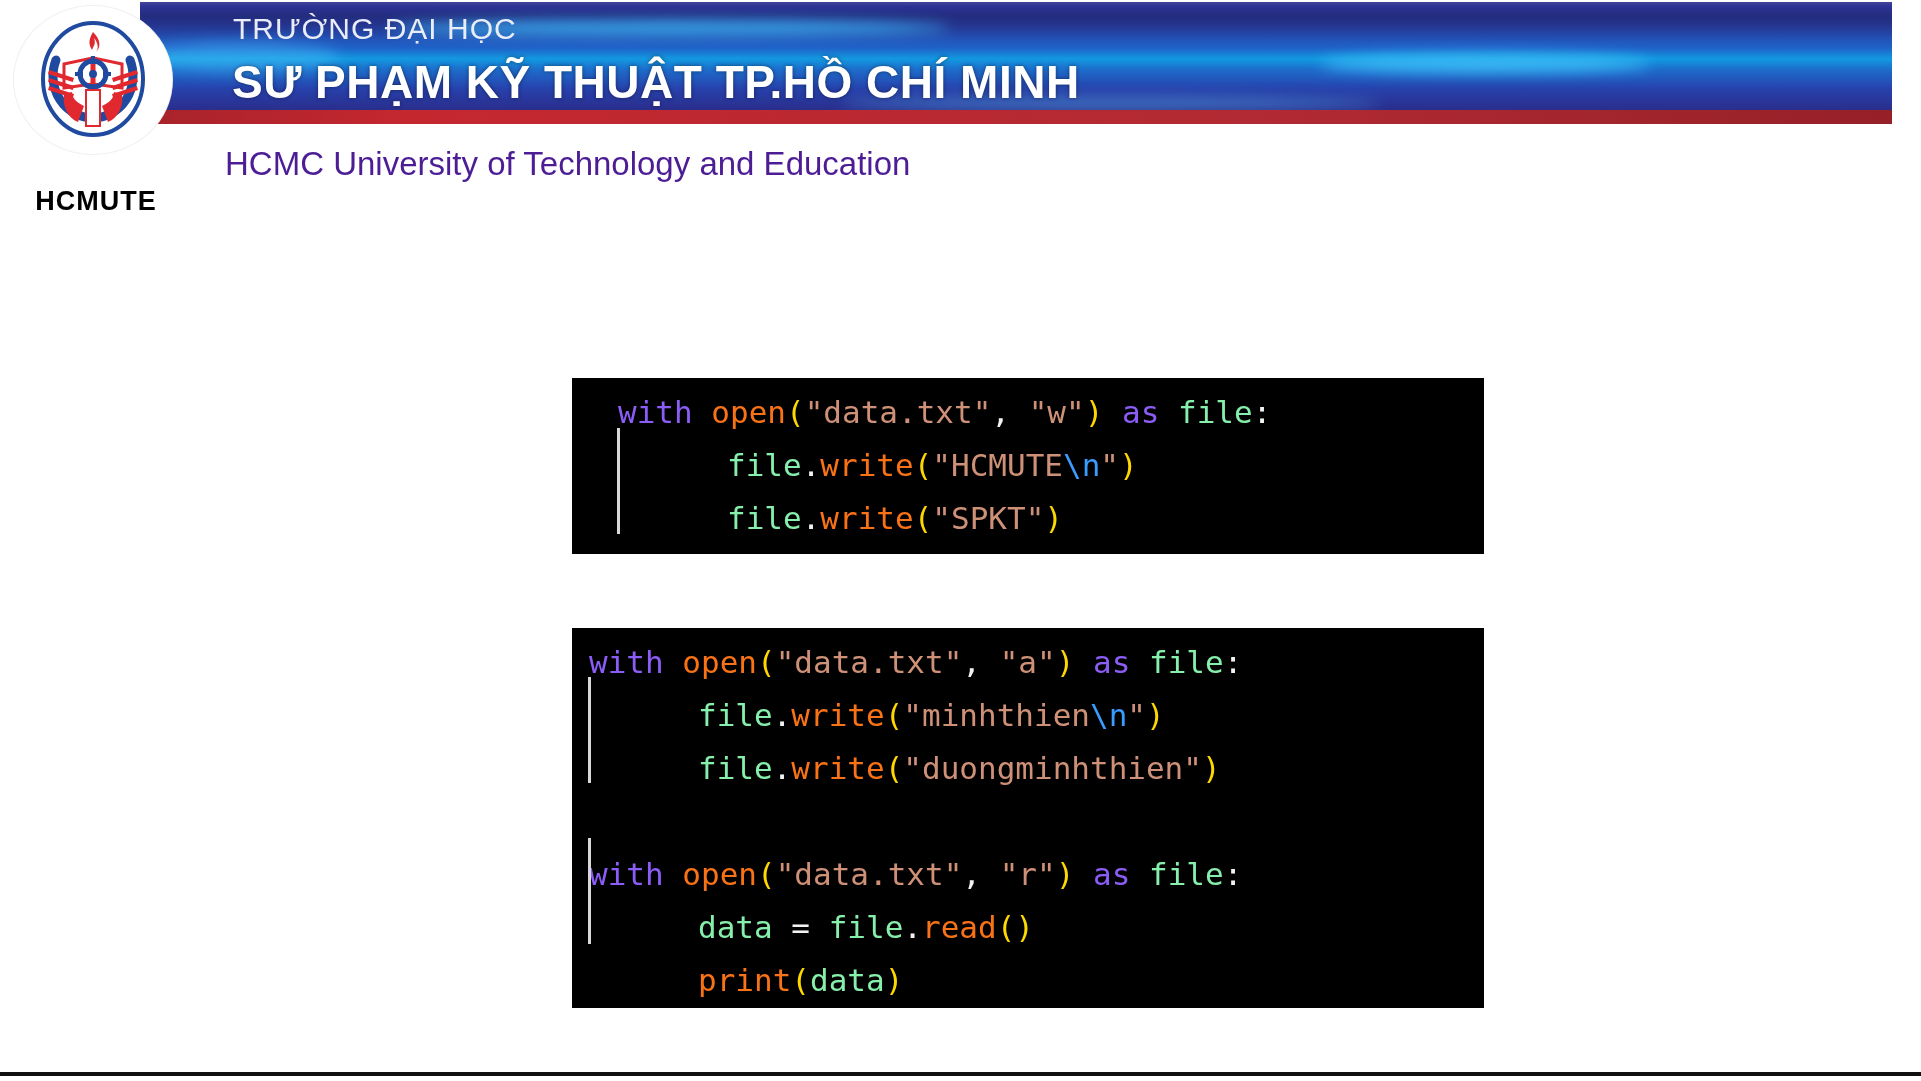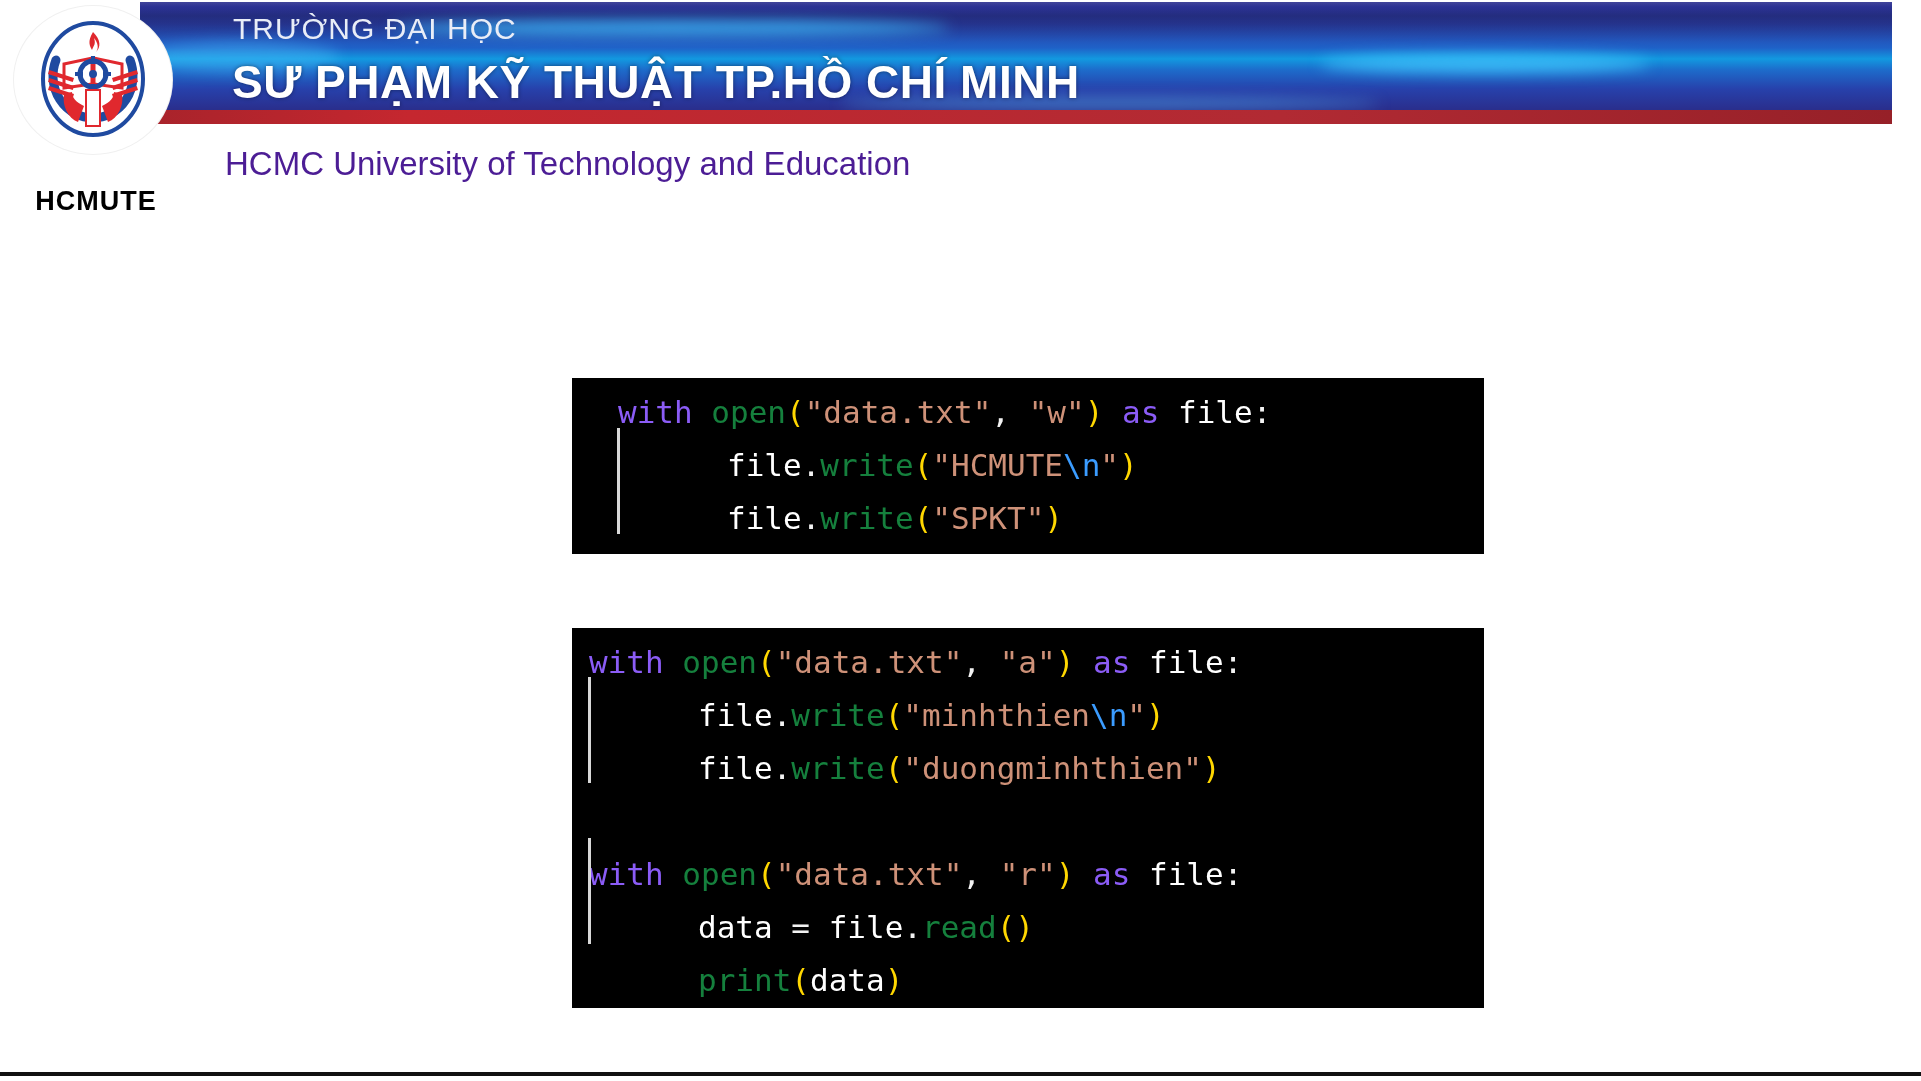--- a/index.html
+++ b/index.html
@@ -190,25 +190,25 @@
     position: absolute;
     width: 3px;
     background: #d8d8d8;
   }
   #guide-1 { left: 617px; top: 428px;  height: 106px; }
   #guide-2 { left: 588px; top: 677px;  height: 106px; }
   #guide-3 { left: 588px; top: 838px;  height: 106px; }
 
   
   .tok-kw    { color: #8b5cf6; }   
-  .tok-fn    { color: #15803d; }   
+  .tok-fn    { color: #f97316; }   
   .tok-paren { color: #ffd700; }   
   .tok-str   { color: #ce9178; }   
   .tok-esc   { color: #3b9cff; }   
-  .tok-var   { color: #ffffff; }   
+  .tok-var   { color: #86efac; }   
   .tok-plain { color: #f2f2f2; }
 
   
   #bottom-rule {
     position: absolute;
     left: 0;
     top: 1072px;
     width: 1921px;
     height: 4px;
     background: #111111;

